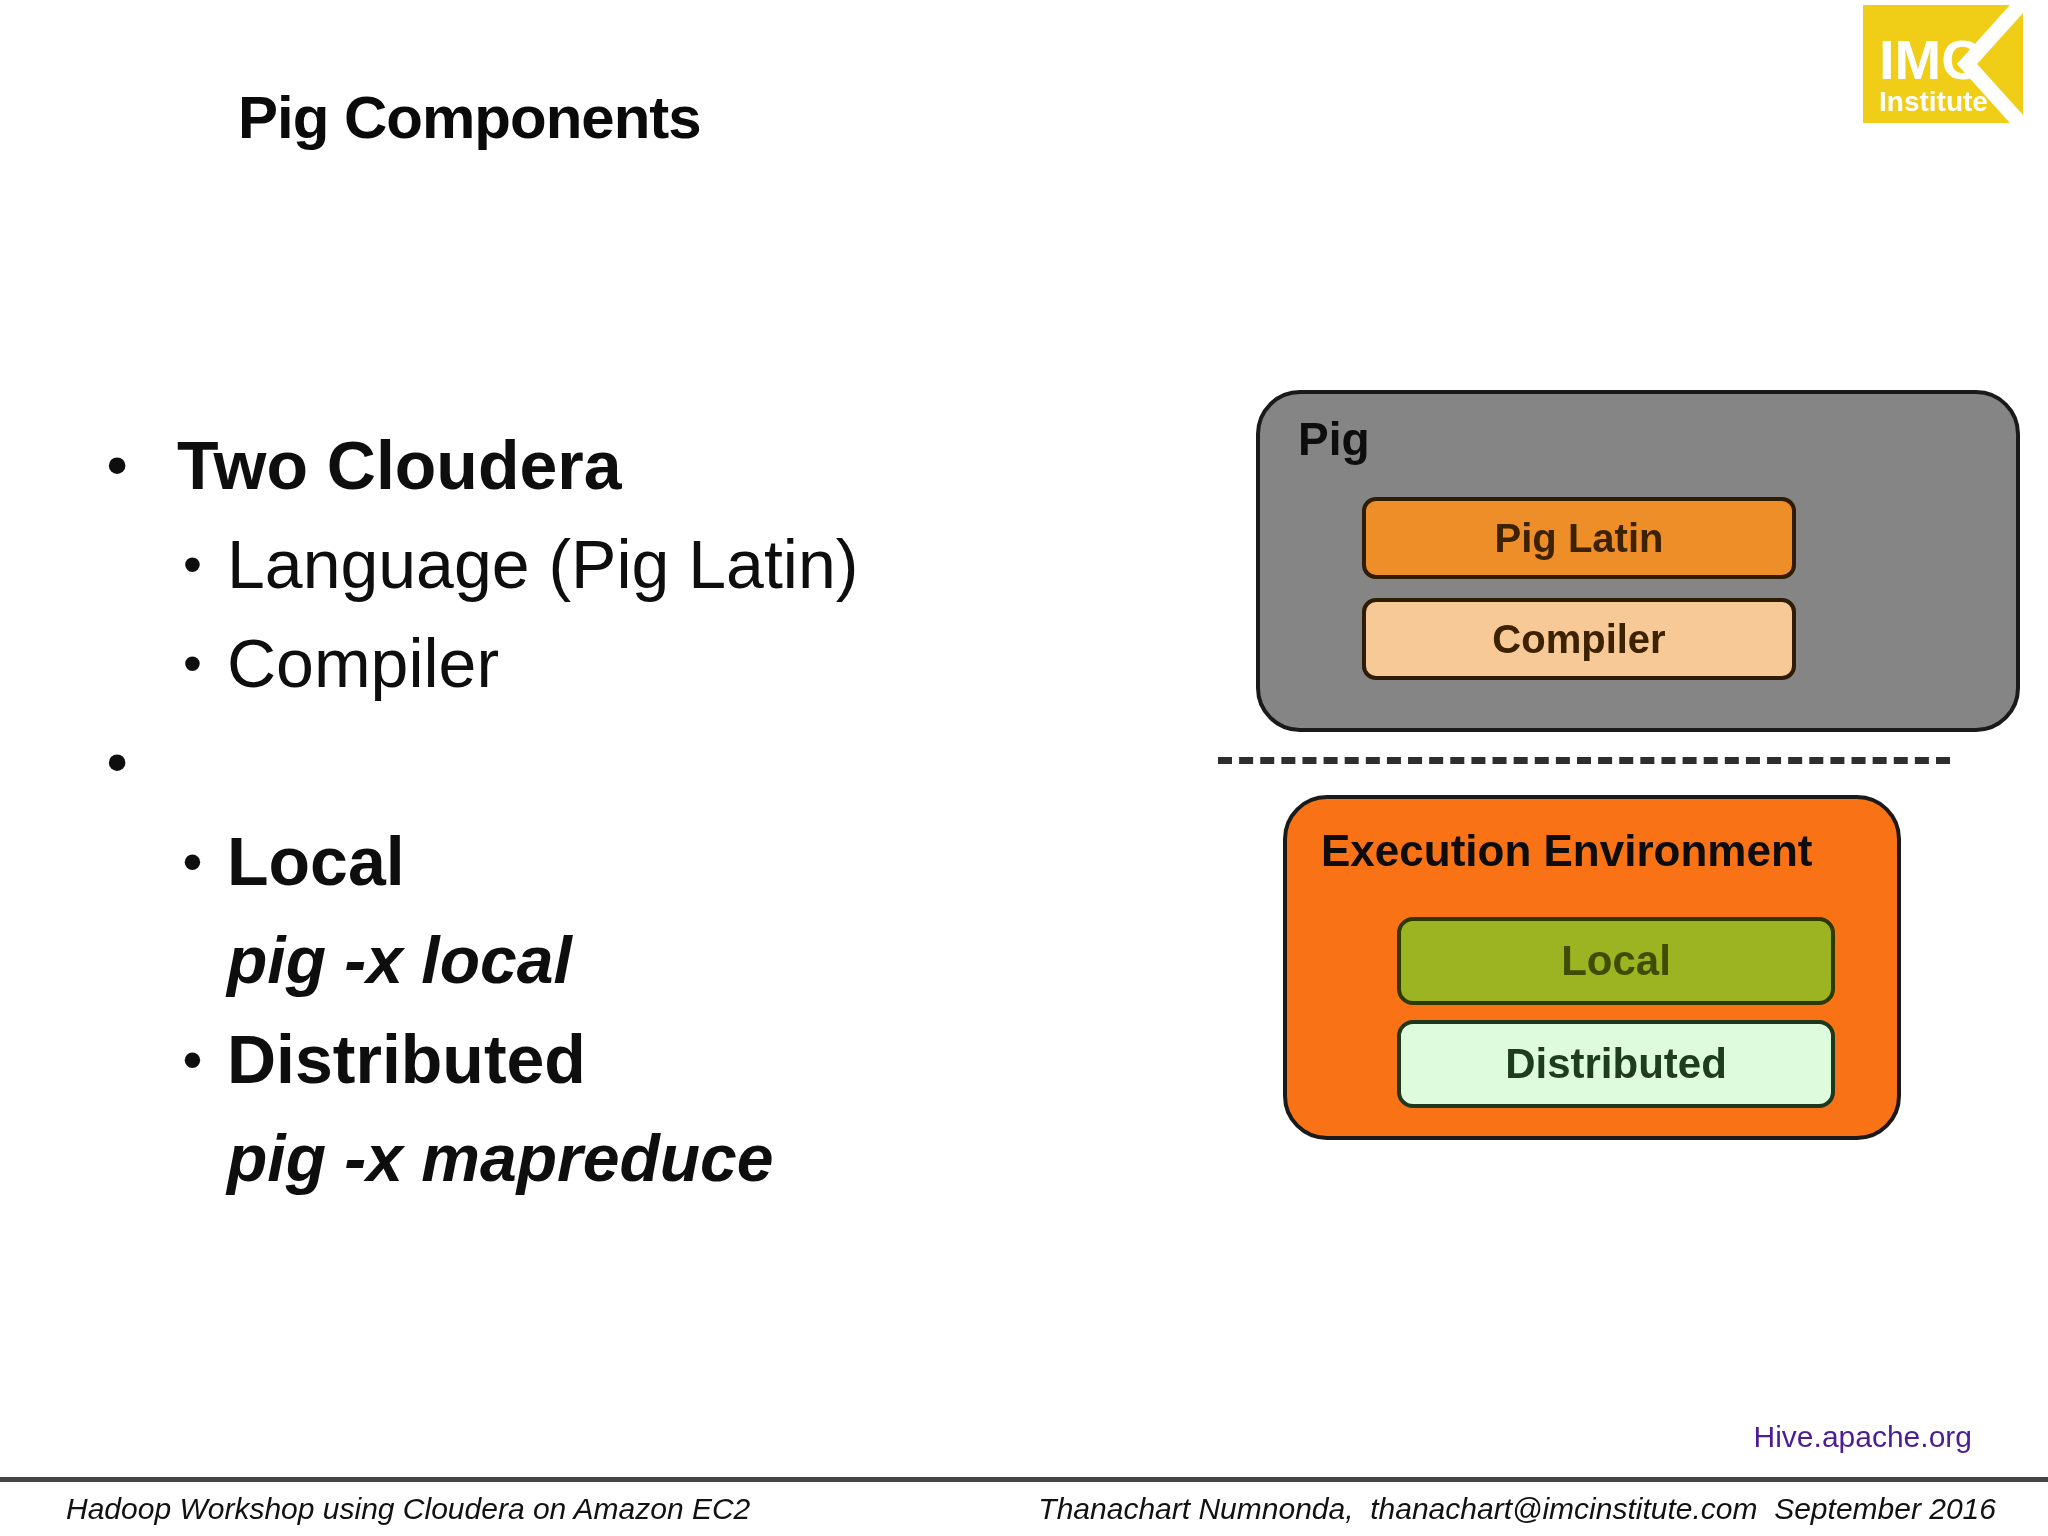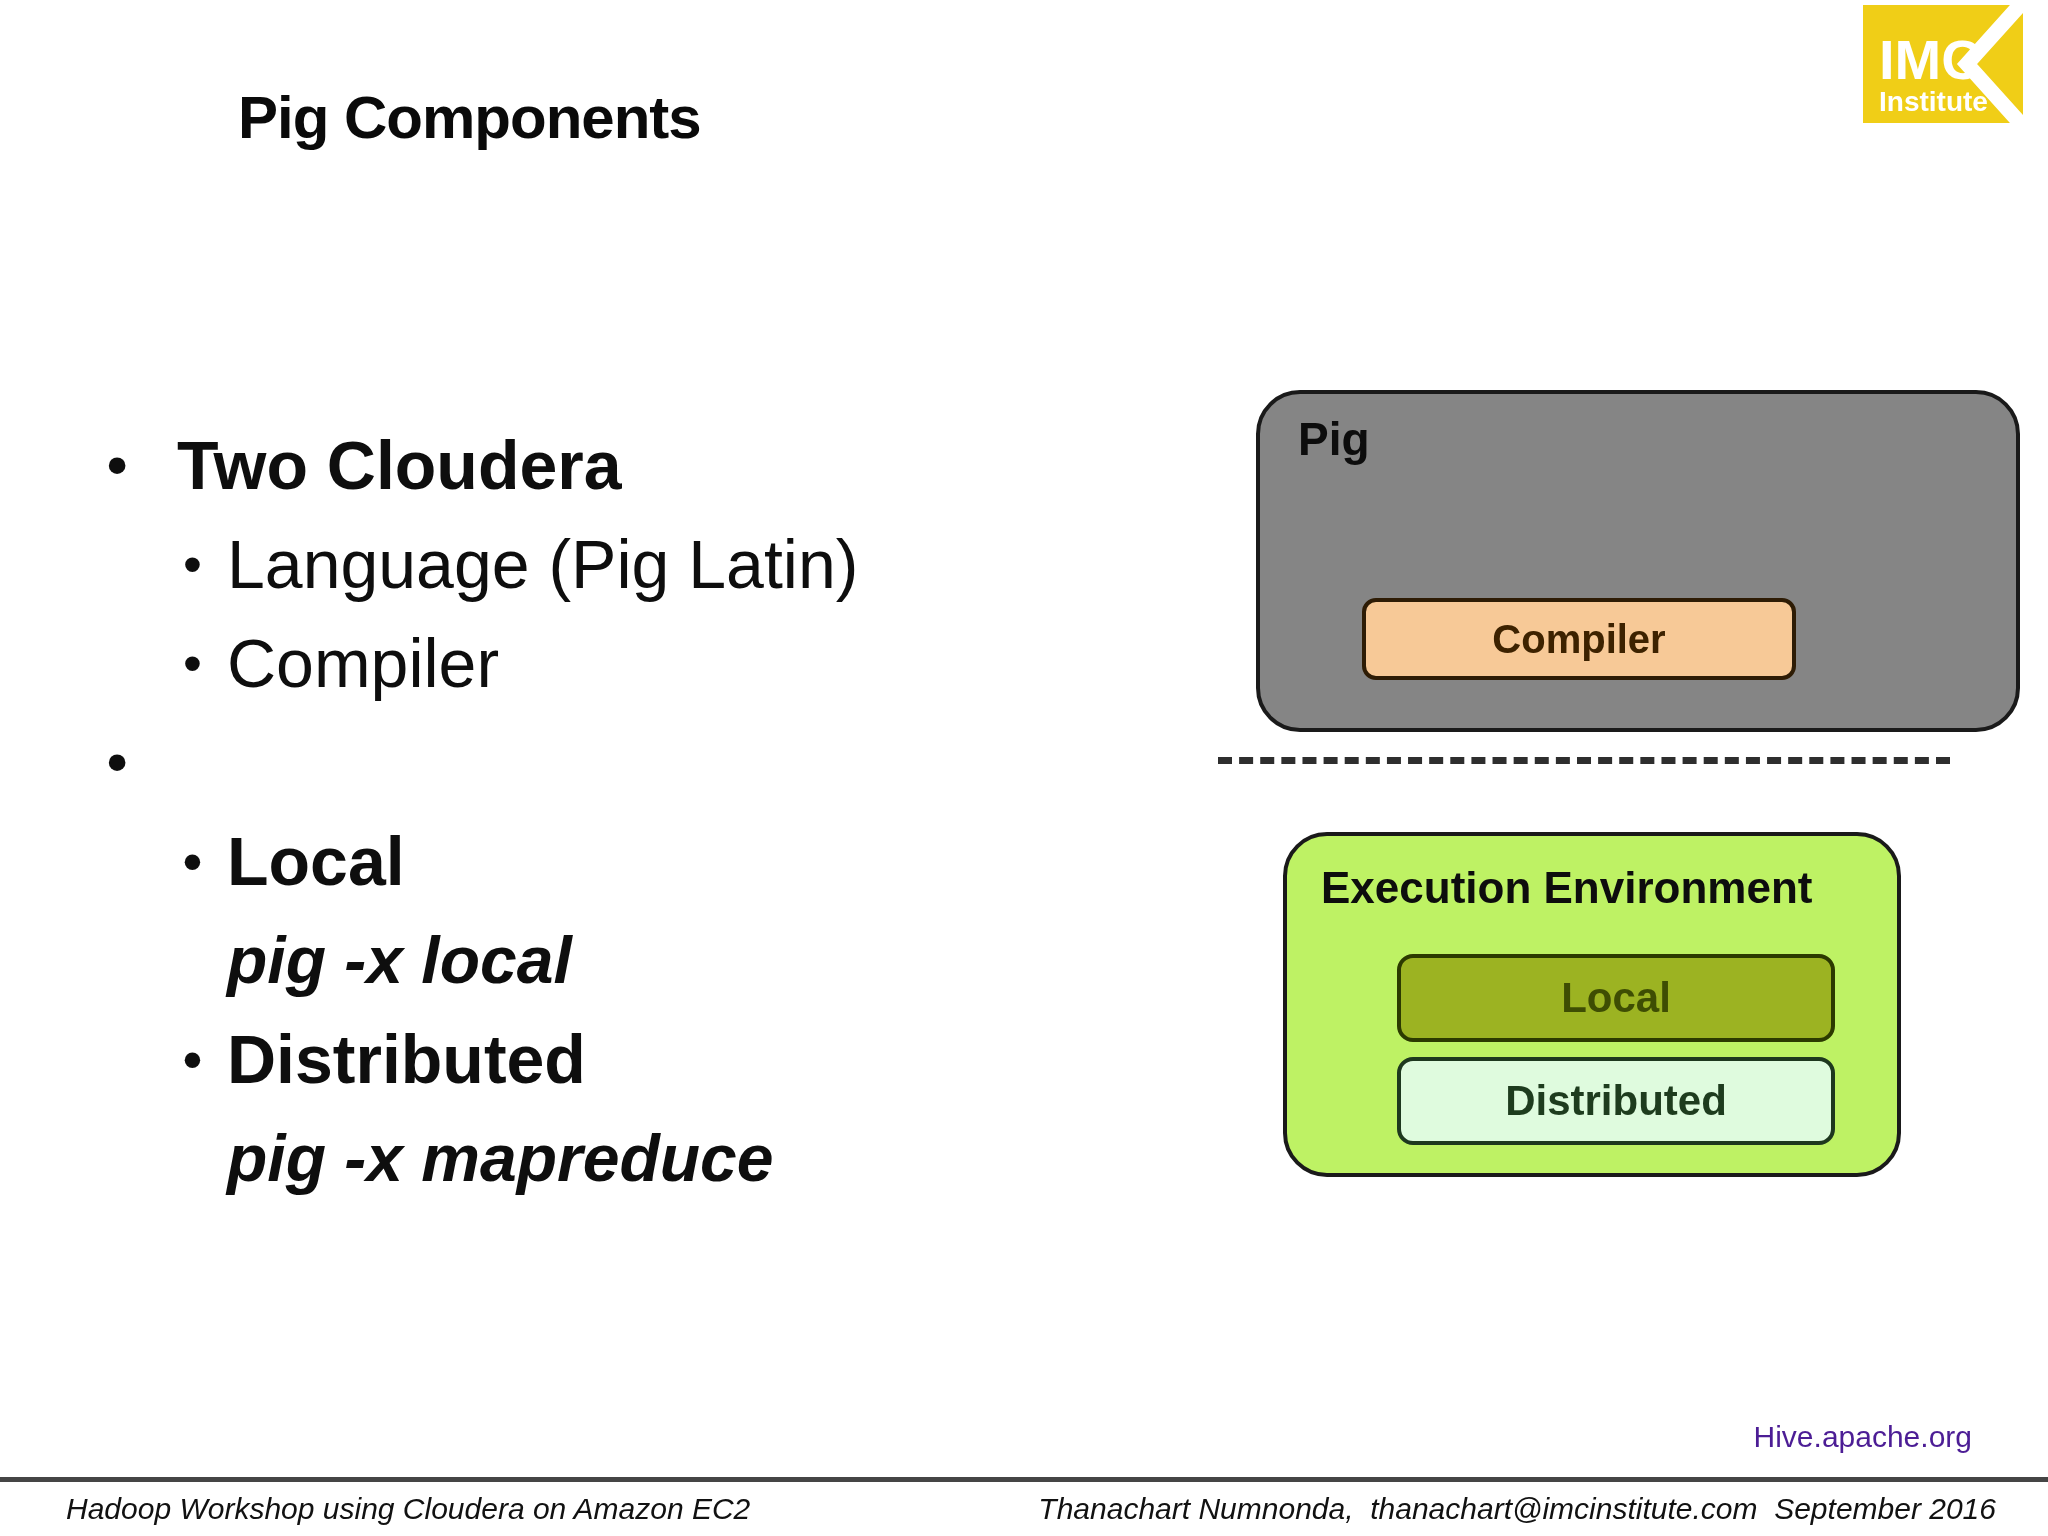--- a/index.html
+++ b/index.html
@@ -116,28 +116,31 @@
       <span class="txt">Distributed</span>
     </div>
     <div class="row code">
       <span class="txt">pig -x mapreduce</span>
     </div>
   </div>
 
   <div>
     <div class="pig-group" style="background-color: rgb(133, 133, 133);">
       <div class="group-label">Pig</div>
+      <div class="node node-pig-latin" style="background-color: rgb(238, 142, 41); color: rgb(61, 34, 0);">
+        <span>Pig Latin</span>
+      </div>
       <div class="node node-compiler" style="background-color: rgb(247, 201, 151); color: rgb(61, 34, 0);">
         <span>Compiler</span>
       </div>
     </div>
 
     <div class="separator"></div>
 
-    <div class="exec-group" style="background-color: #bef264; margin-top: 37px;">
+    <div class="exec-group" style="background-color: #f97316;">
       <div class="group-label">Execution Environment</div>
       <div class="node node-local" style="background-color: rgb(156, 179, 34); color: rgb(62, 77, 3);">
         <span>Local</span>
       </div>
       <div class="node node-distributed" style="background-color: rgb(223, 251, 222); color: rgb(30, 60, 30);">
         <span>Distributed</span>
       </div>
     </div>
   </div>
 

